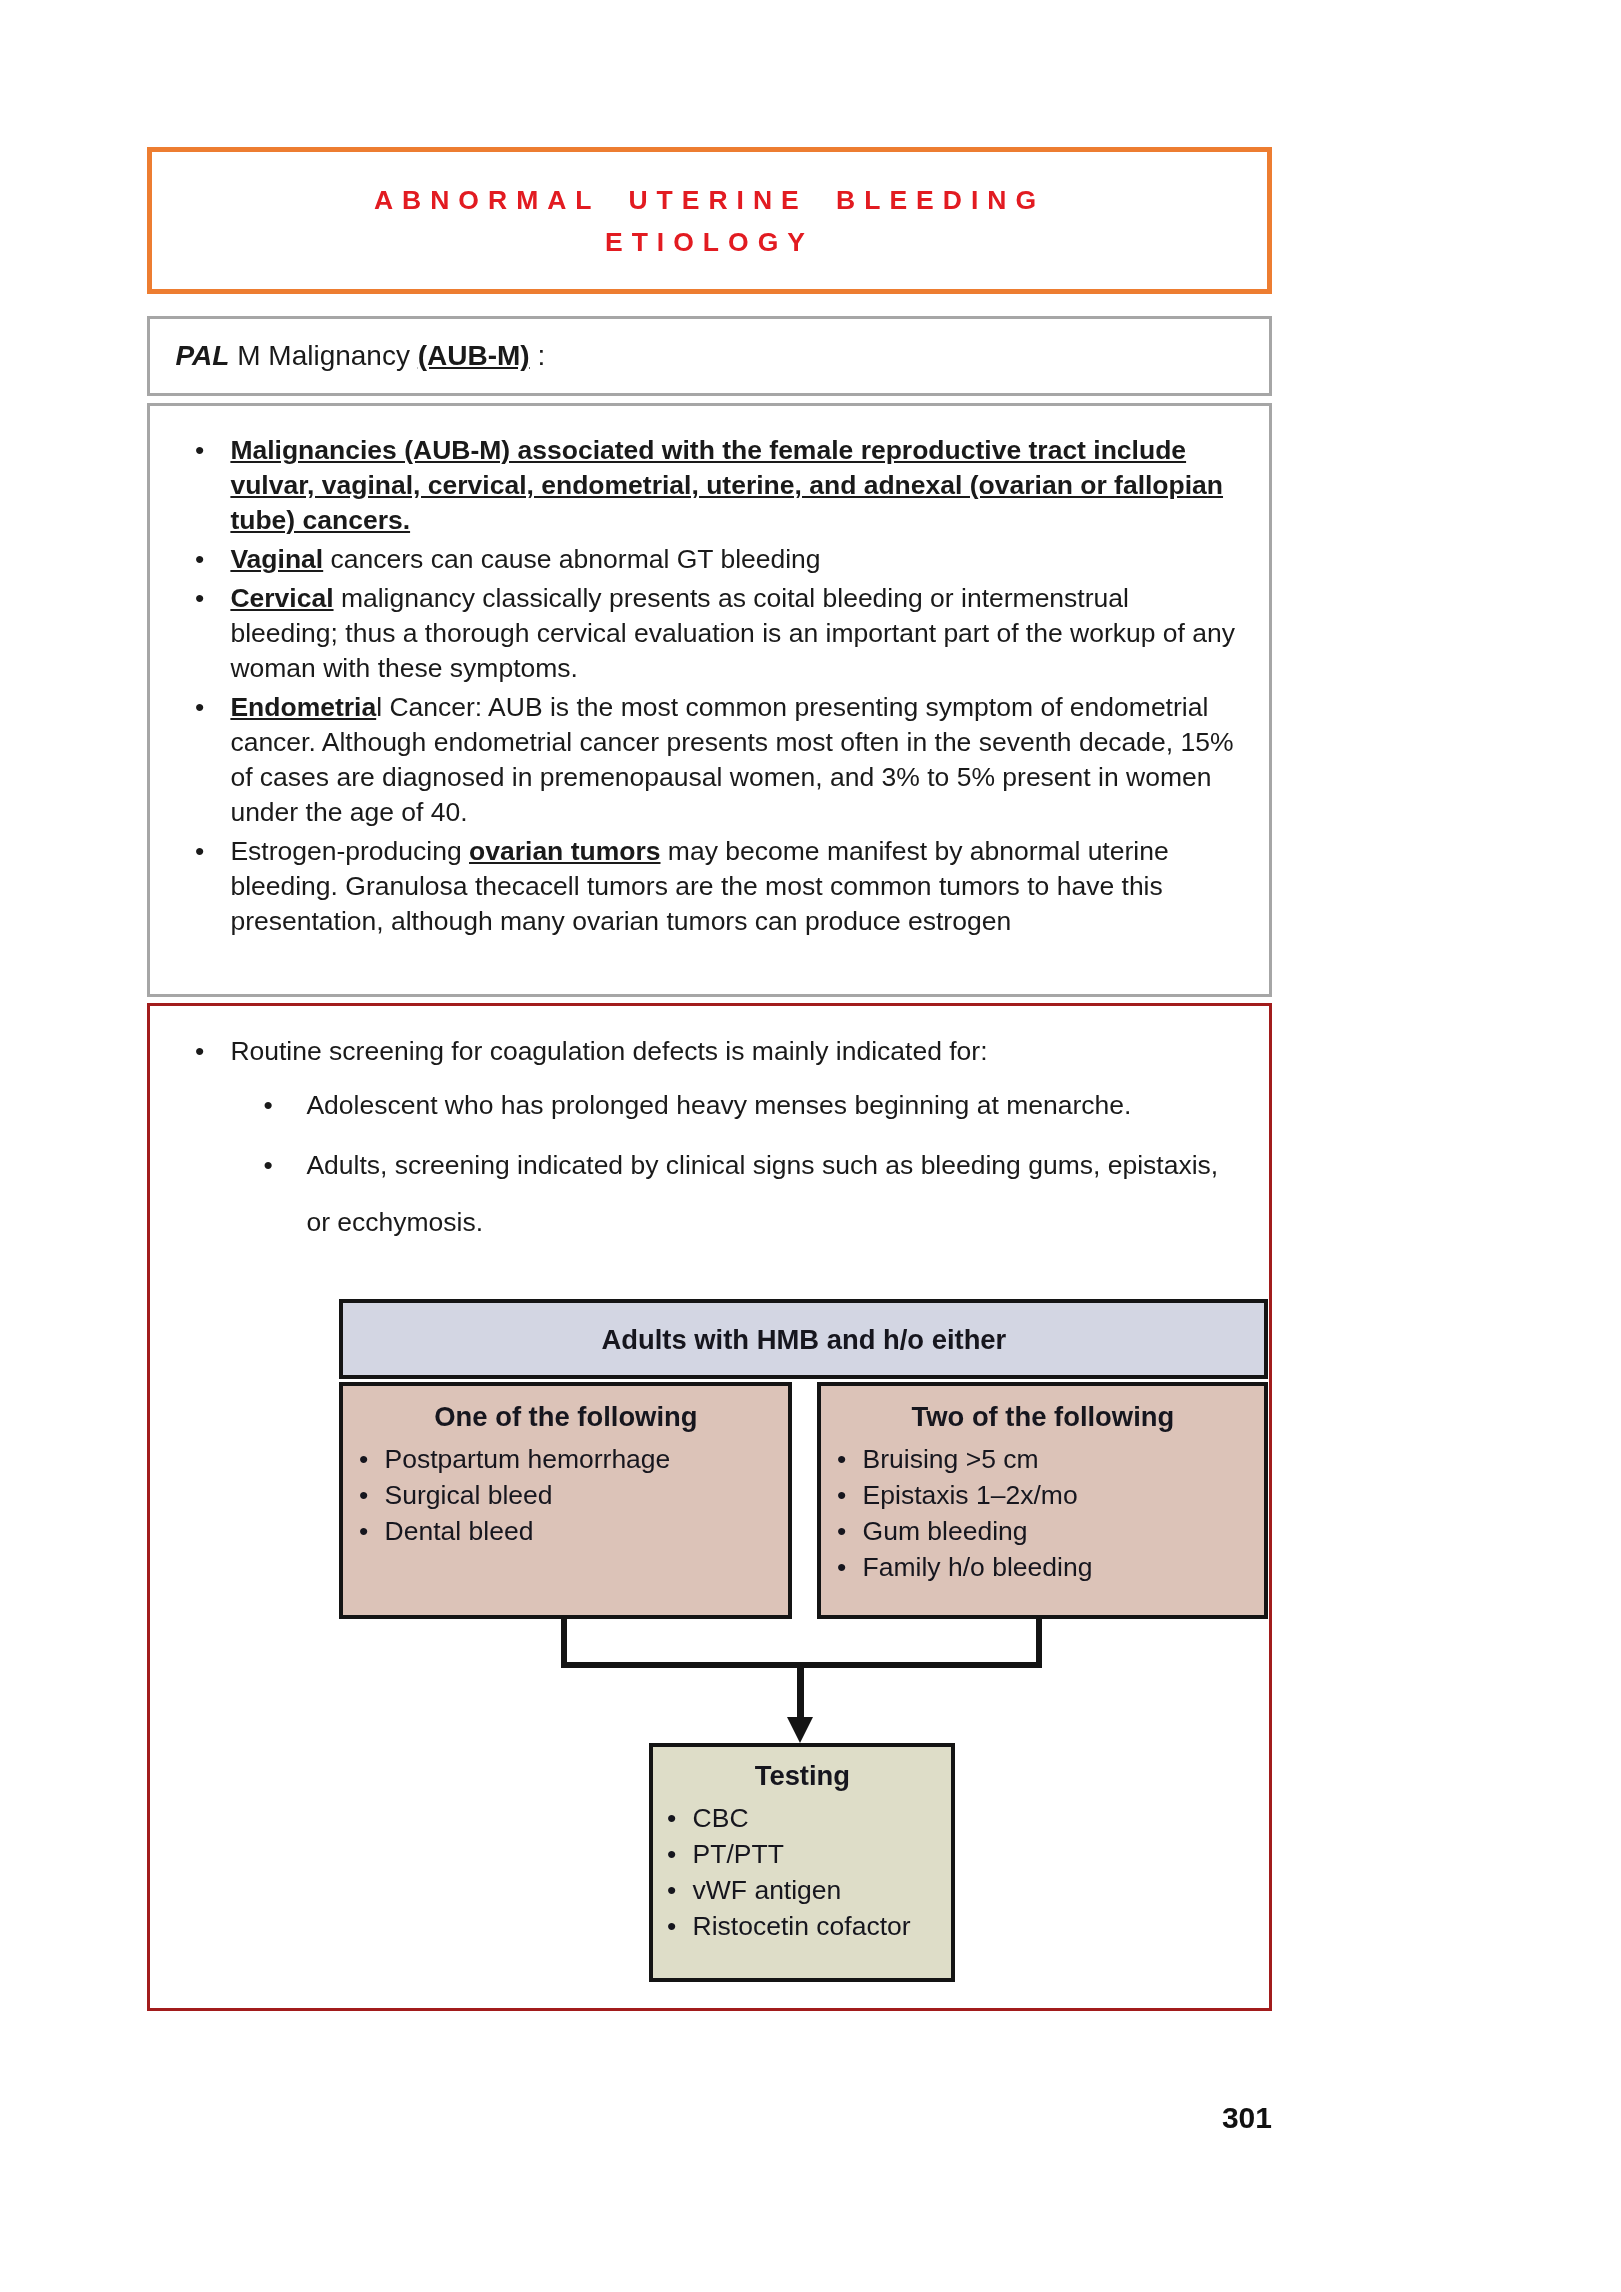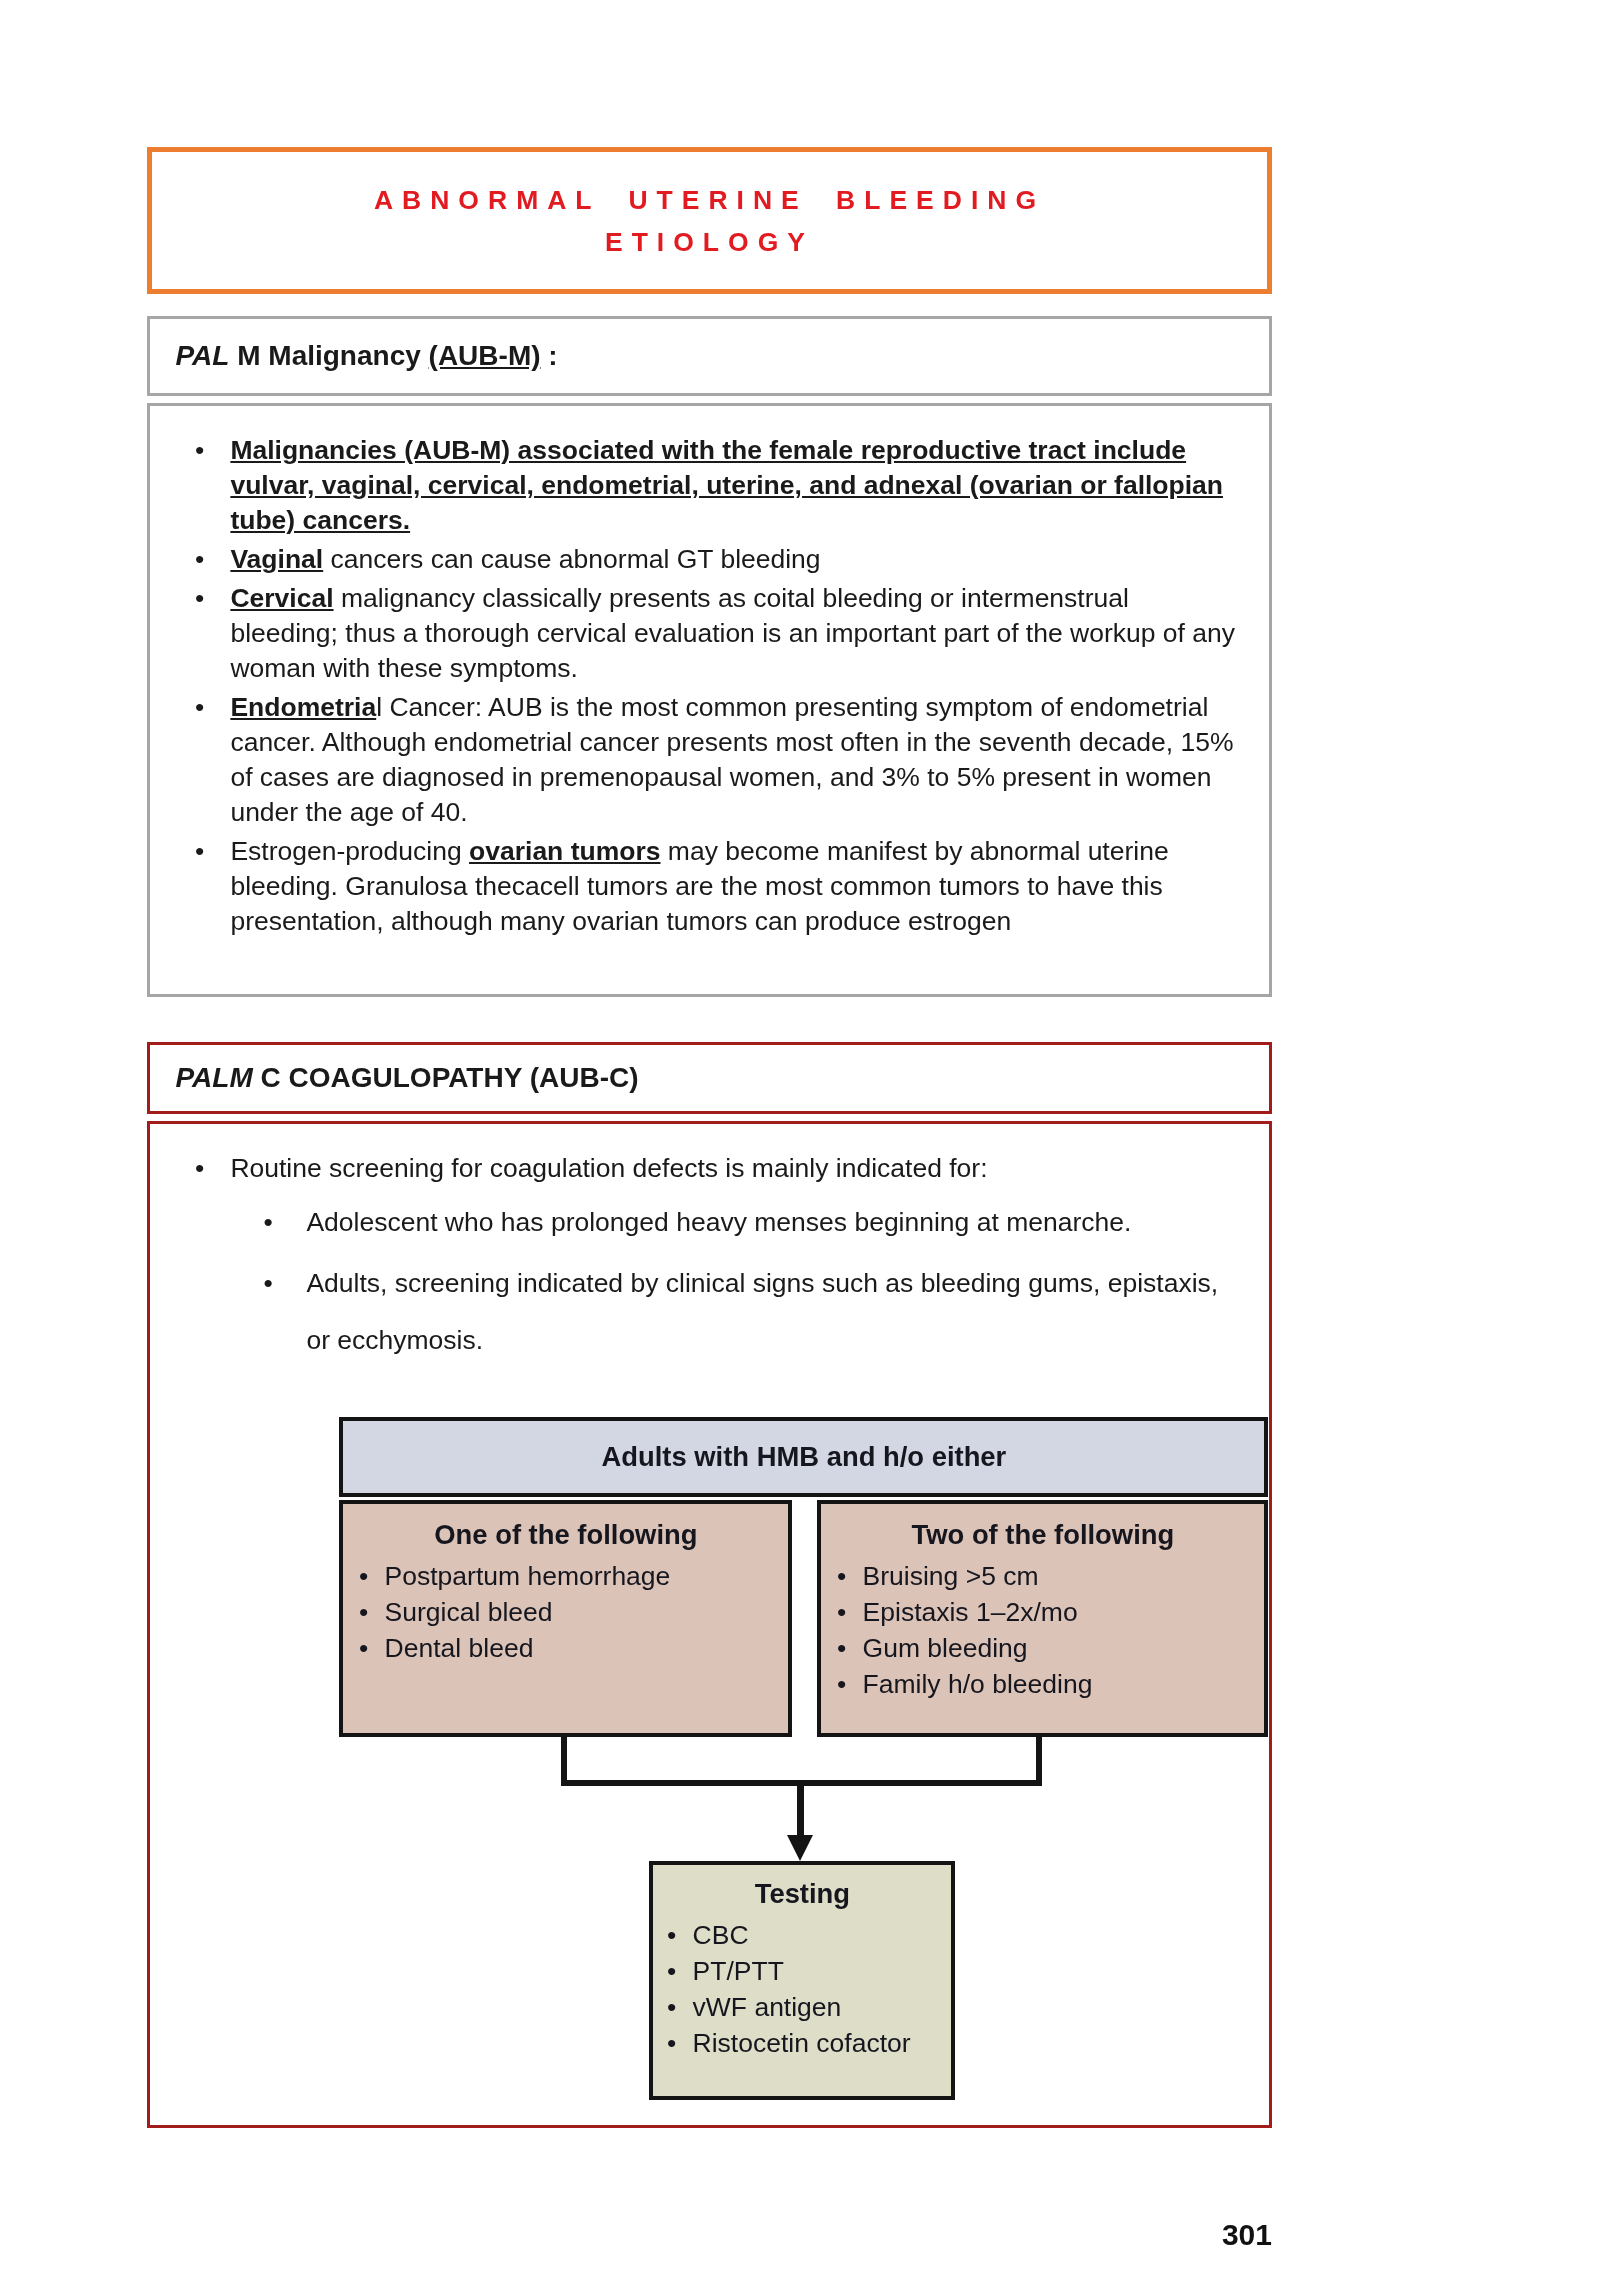--- a/index.html
+++ b/index.html
@@ -27,21 +27,21 @@
 
   
   .sec-header {
     margin-top: 21.6px;
     border: 3.9px solid var(--border-gray, #A6A6A6);
     padding: 19.6px 25.5px;
     font-size: 28px; line-height: 35px;
   }
   .sec-header.red { margin-top: 45px; border-color: var(--border-darkred, #A21C1C); padding: 15.7px 25.5px; }
   .it { font-style: italic; font-weight: bold; }
-  .b  { font-weight: bold; text-align: center; }
+  .b  { font-weight: normal; text-align: center; }
   .bu { font-weight: bold; text-decoration: underline; }
 
   
   .sec-body {
     margin-top: 6.9px;
     border: 3.9px solid var(--border-gray, #A6A6A6);
     padding: 23.5px 27.4px 51px 27.4px;
     font-size: 26.5px; line-height: 35px;
   }
   .sec-body.red { border-color: var(--border-darkred, #A21C1C); padding-bottom: 25.5px; }
@@ -131,23 +131,20 @@
     <div class="li">
       <span class="mk">•</span>
       <span class="tx"><span class="bu">Endometria</span><span>l Cancer: AUB is the most common presenting symptom of endometrial cancer. Although endometrial cancer presents most often in the seventh decade, 15% of cases are diagnosed in premenopausal women, and 3% to 5% present in women under the age of 40.</span></span>
     </div>
     <div class="li">
       <span class="mk">•</span>
       <span class="tx"><span>Estrogen-producing </span><span class="bu">ovarian tumors</span><span> may become manifest by abnormal uterine bleeding. Granulosa thecacell tumors are the most common tumors to have this presentation, although many ovarian tumors can produce estrogen</span></span>
     </div>
   </div>
 
-  <div class="sec-header red">
-    <span class="it">PALM</span><span class="b"> C COAGULOPATHY (AUB-C)</span>
-  </div>
 
   <div class="sec-body red">
     <div class="li">
       <span class="mk">•</span>
       <span class="tx">Routine screening for coagulation defects is mainly indicated for:</span>
     </div>
     <div class="sub-list">
       <div class="sli">
         <span class="mk">•</span>
         <span class="tx">Adolescent who has prolonged heavy menses beginning at menarche.</span>

